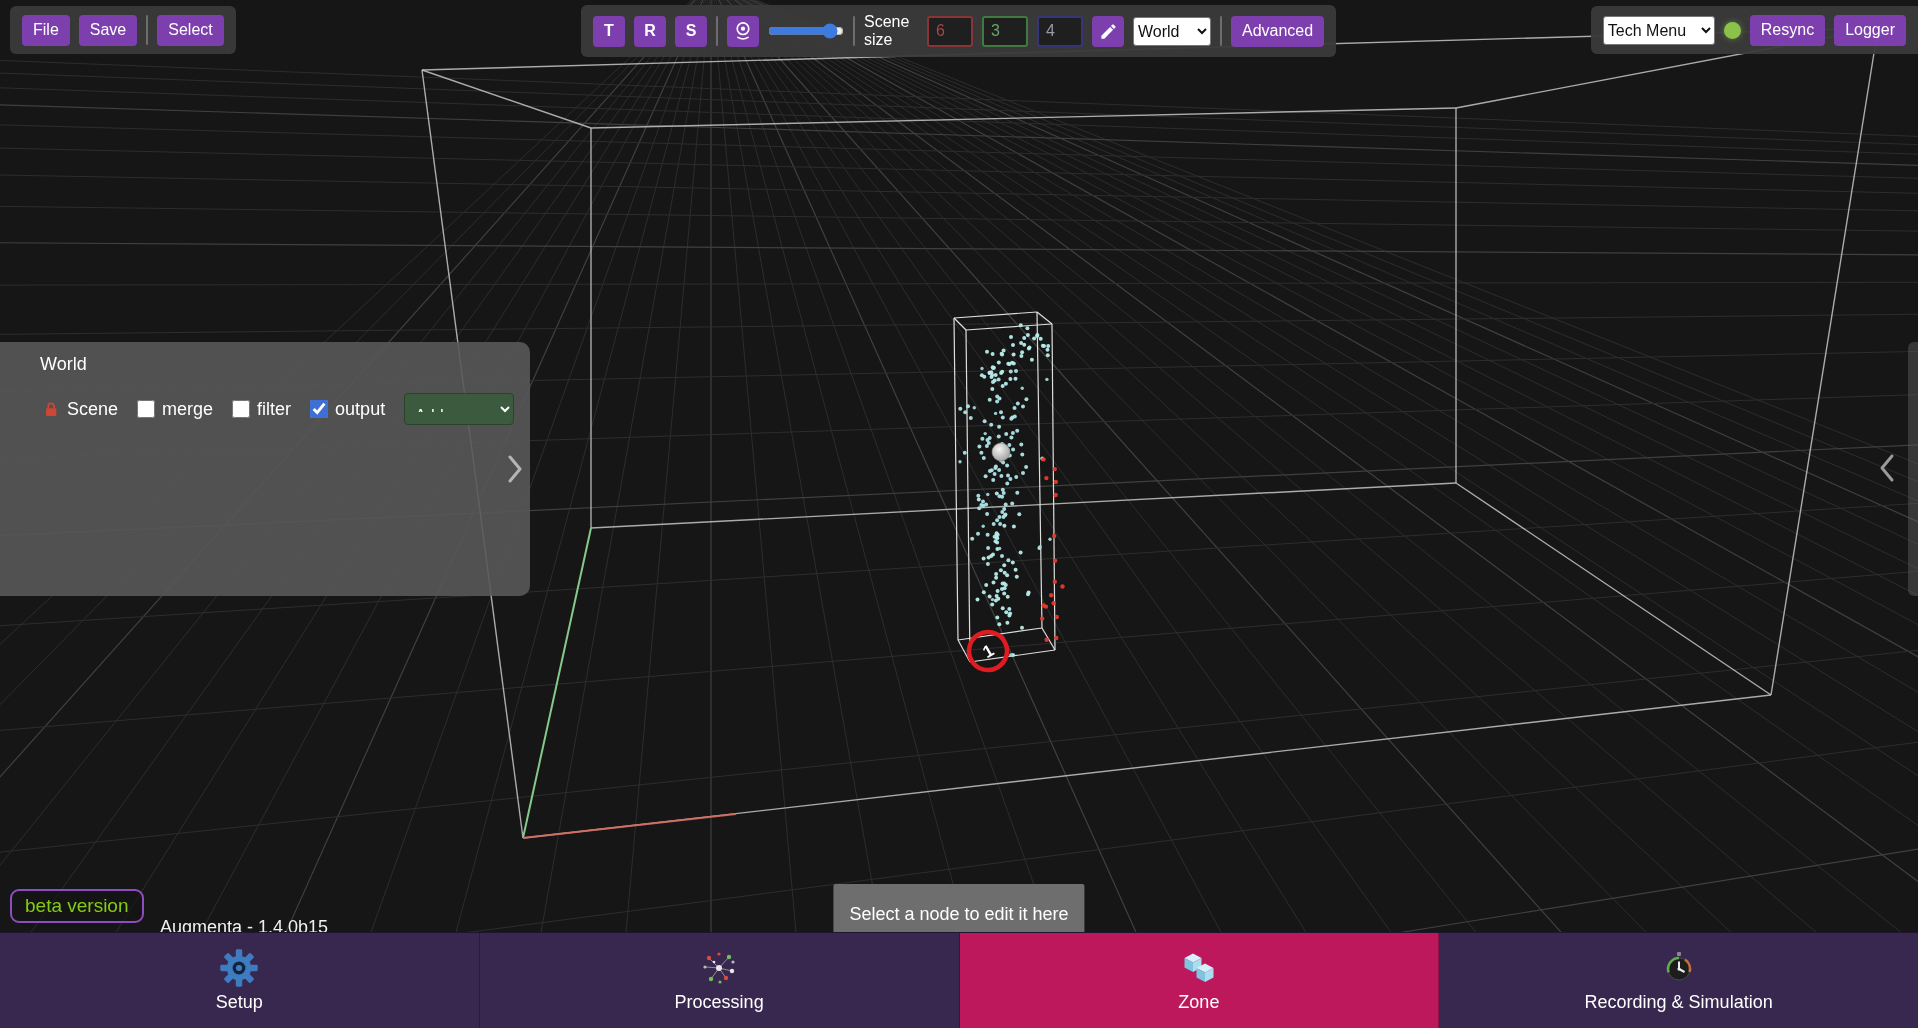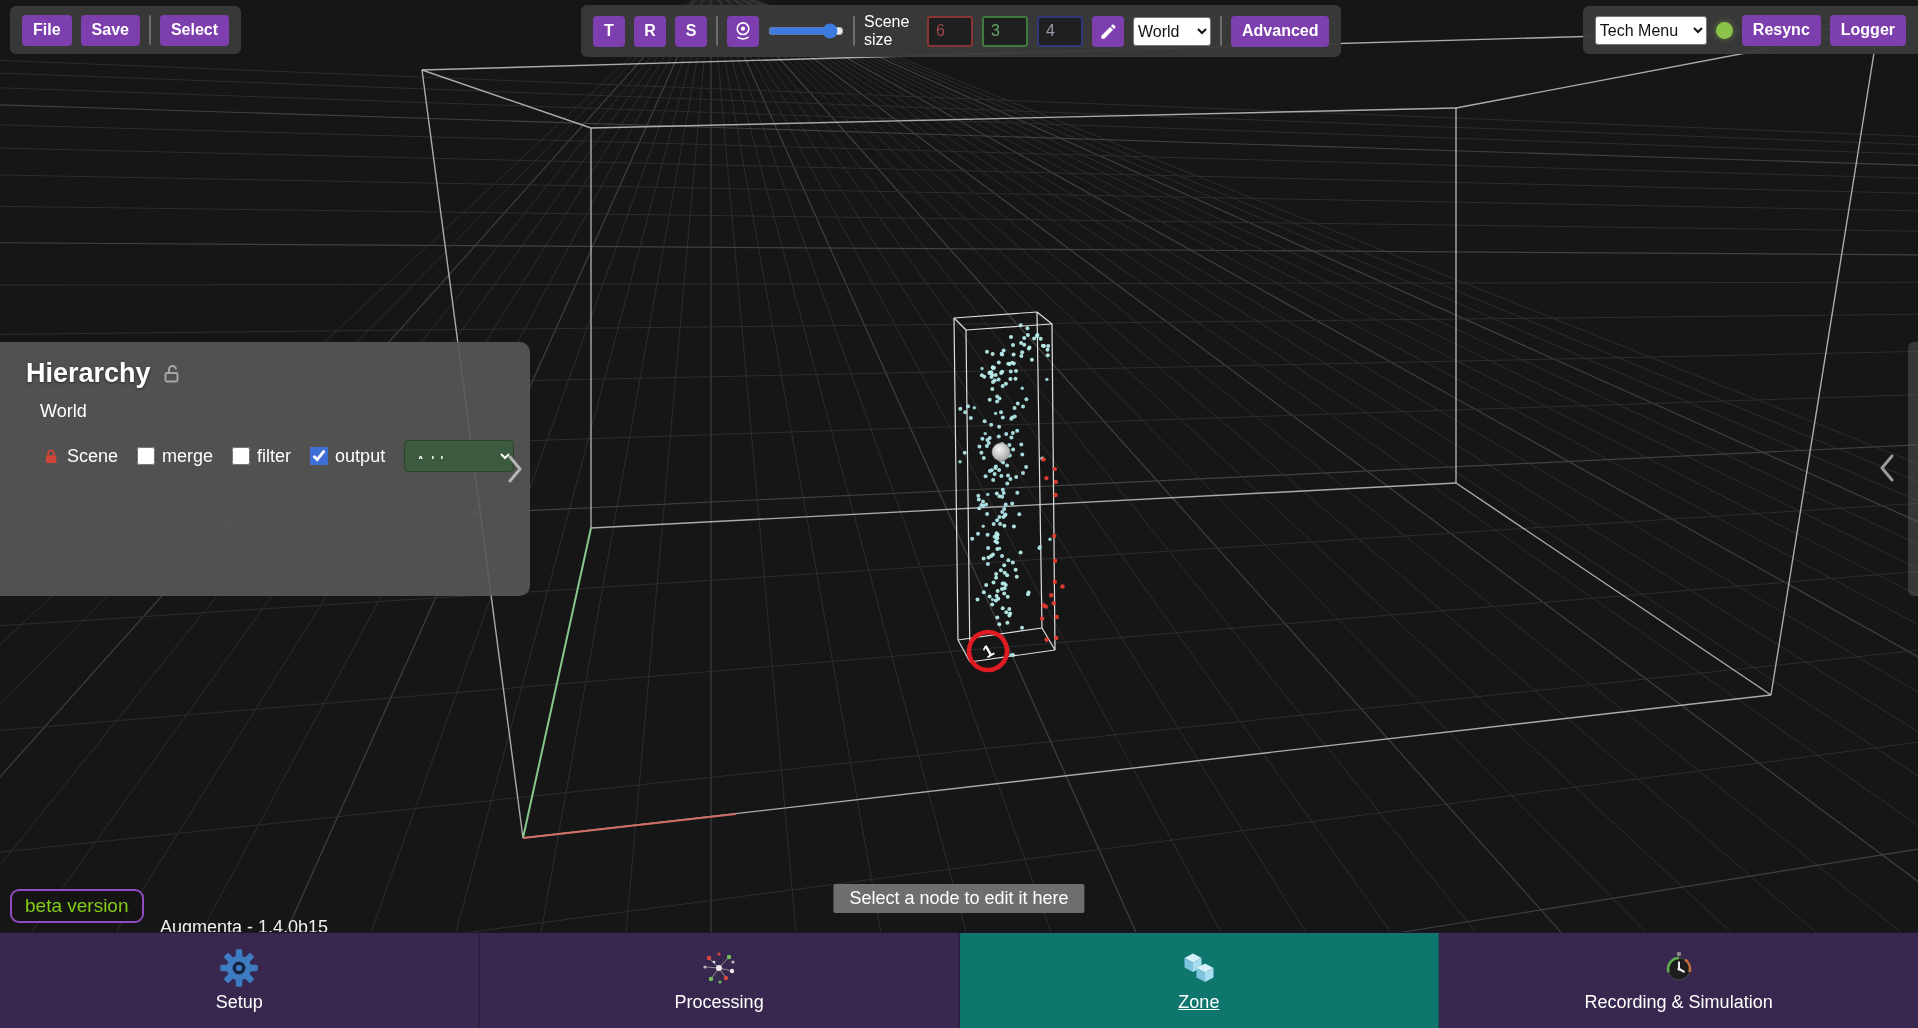--- a/index.html
+++ b/index.html
@@ -6,21 +6,21 @@
   html,body{width:1918px;height:1028px;overflow:hidden;background:#161616;position:relative;}
   #scene-svg{position:absolute;left:0;top:0;z-index:0;}
 
   
   .toolbar-group{position:absolute;top:6px;z-index:10;background:rgba(58,58,58,.96);border-radius:6px;
     display:flex;align-items:center;gap:9px;padding:0 12px;height:48px;}
   .tg-left{left:10px;}
   .tg-center{left:581px;top:5px;height:52px;}
   .tg-right{right:0;border-radius:6px 0 0 6px;}
   .btn{background:#7e3fae;color:#fff;border:none;border-radius:4px;height:31px;padding:0 11px;
-    font-size:16px;font-weight:700;cursor:pointer;display:flex;align-items:center;justify-content:center;}
+    font-size:16px;font-weight:400;cursor:pointer;display:flex;align-items:center;justify-content:center;}
   .btn-sq{width:32px;padding:0;font-weight:700;}
   .v-divider{width:2px;height:30px;background:#6d6d6d;border-radius:1px;}
   .slider{width:76px;height:18px;accent-color:#3e7be0;cursor:pointer;}
   .scene-size-label{color:#fff;font-size:16px;line-height:1.12;width:54px;}
   .axis-input{width:46px;height:31px;background:#1f1f1f;border-radius:3px;font-size:16px;padding:0 7px;}
   .axis-x{border:2px solid #8a3535;color:#a04848;}
   .axis-y{border:2px solid #3f7a3f;color:#67a567;}
   .axis-z{border:2px solid #35357a;color:#9a9aa8;}
   .select-light{height:29px;background:#fff;color:#111;border:1px solid #777;border-radius:3px;font-size:16px;cursor:pointer;}
   .status-dot{width:17px;height:17px;border-radius:50%;background:#8bc34a;box-shadow:0 0 6px rgba(139,195,74,.5);}
@@ -40,29 +40,29 @@
 
   .right-sliver{position:absolute;right:0;top:342px;width:10px;height:254px;z-index:8;
     background:rgba(96,96,96,.45);border-radius:6px 0 0 6px;}
   .right-chevron{position:absolute;right:22px;top:452px;z-index:8;cursor:pointer;}
 
   
   .beta-badge{position:absolute;left:10px;top:889px;z-index:9;border:2px solid #8e4cc0;border-radius:9px;
     color:#84cc16;font-size:19px;padding:4px 13px;background:rgba(20,20,20,.6);width:max-content;}
   .version-text{position:absolute;left:160px;top:901px;z-index:9;color:#f0f0f0;font-size:18px;margin-top:16px;}
   .hint-bar{position:absolute;left:50%;transform:translateX(-50%);top:884px;z-index:9;background:#6e6e6e;
-    color:#fff;font-size:18px;padding:4px 16px;border-radius:2px;white-space:nowrap;}
+    color:#fff;font-size:18px;padding:20px 16px;border-radius:2px;white-space:nowrap;}
 
   
   .bottom-nav{position:absolute;left:0;bottom:0;width:1918px;height:96px;display:flex;z-index:10;
     background:#38274e;border-top:1px solid #20142f;}
   .nav-tab{flex:1;display:flex;flex-direction:column;align-items:center;justify-content:center;gap:5px;
     color:#fff;border-right:1px solid rgba(0,0,0,.25);cursor:pointer;}
   .nav-tab:last-child{border-right:none;}
-  .nav-tab.active{background:#0f766e;text-decoration:underline;}
+  .nav-tab.active{background:#be185d;}
   .nav-label{font-size:18px;}
 </style>
 </head>
 <body>
 
 <svg id="scene-svg" width="1918" height="1028" viewBox="0 0 1918 1028">
   <defs>
     <radialGradient id="ballGrad" cx="40%" cy="35%" r="75%">
       <stop offset="0%" stop-color="#f4f4f4"></stop>
       <stop offset="100%" stop-color="#9a9a9a"></stop>
@@ -448,27 +448,20 @@
 <div class="toolbar-group tg-right">
   <select class="select-light" style="width:112px">
     <option>Tech Menu</option>
   </select>
   <div class="status-dot"></div>
   <button class="btn">Resync</button>
   <button class="btn">Logger</button>
 </div>
 
 <div class="hierarchy-panel">
-  <div class="h-title-row">
-    <span class="h-title">Hierarchy</span>
-    <svg width="22" height="22" viewBox="0 0 22 22">
-      <rect x="4.5" y="10" width="12" height="8.5" rx="1.5" fill="none" stroke="#a8a8a8" stroke-width="1.9"></rect>
-      <path d="M8 10 V6.5 a3.5 3.5 0 0 1 7 0" stroke="#a8a8a8" stroke-width="1.9" fill="none"></path>
-    </svg>
-  </div>
   <div class="h-world h-node">World</div>
   <div class="h-row">
     <svg width="18" height="18" viewBox="0 0 20 20">
       <path d="M7 9.5 V7 a3.2 3.2 0 0 1 6.4 0 V9.5" stroke="#cf4537" stroke-width="2" fill="none"></path>
       <rect x="4.5" y="9.3" width="11.4" height="8.5" rx="1.2" fill="#cf4537"></rect>
     </svg>
     <span class="h-node">Scene</span>
     <input type="checkbox" class="h-cb" style="">
     <span>merge</span>
     <input type="checkbox" class="h-cb" style="">

